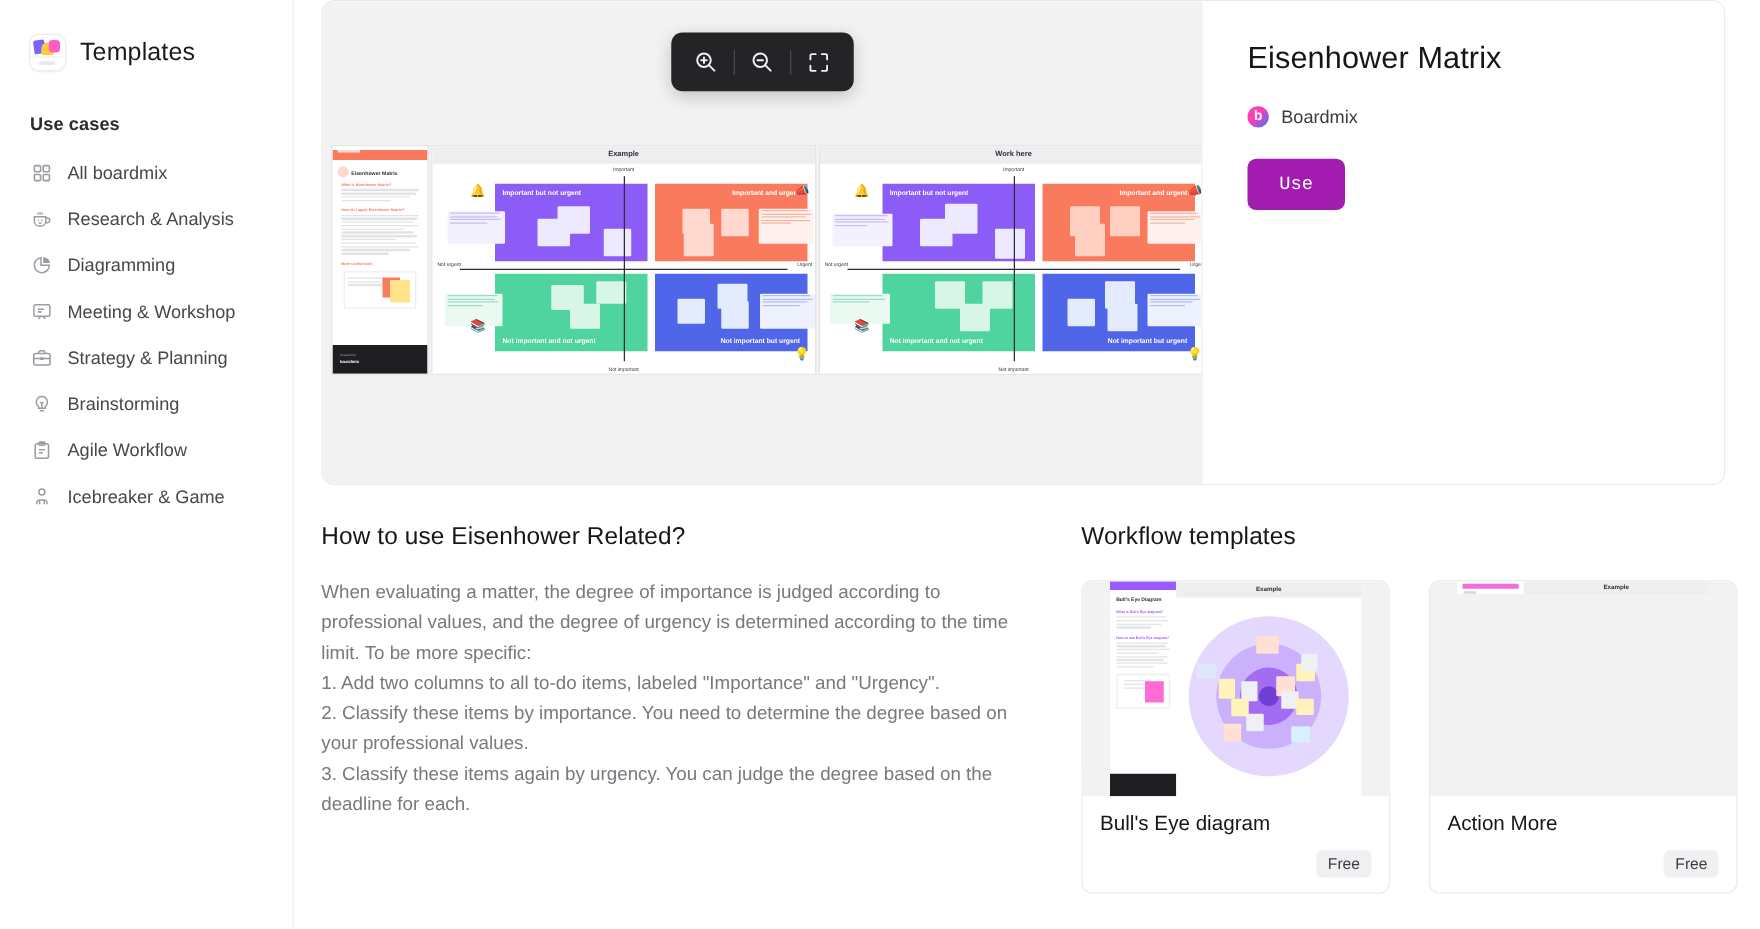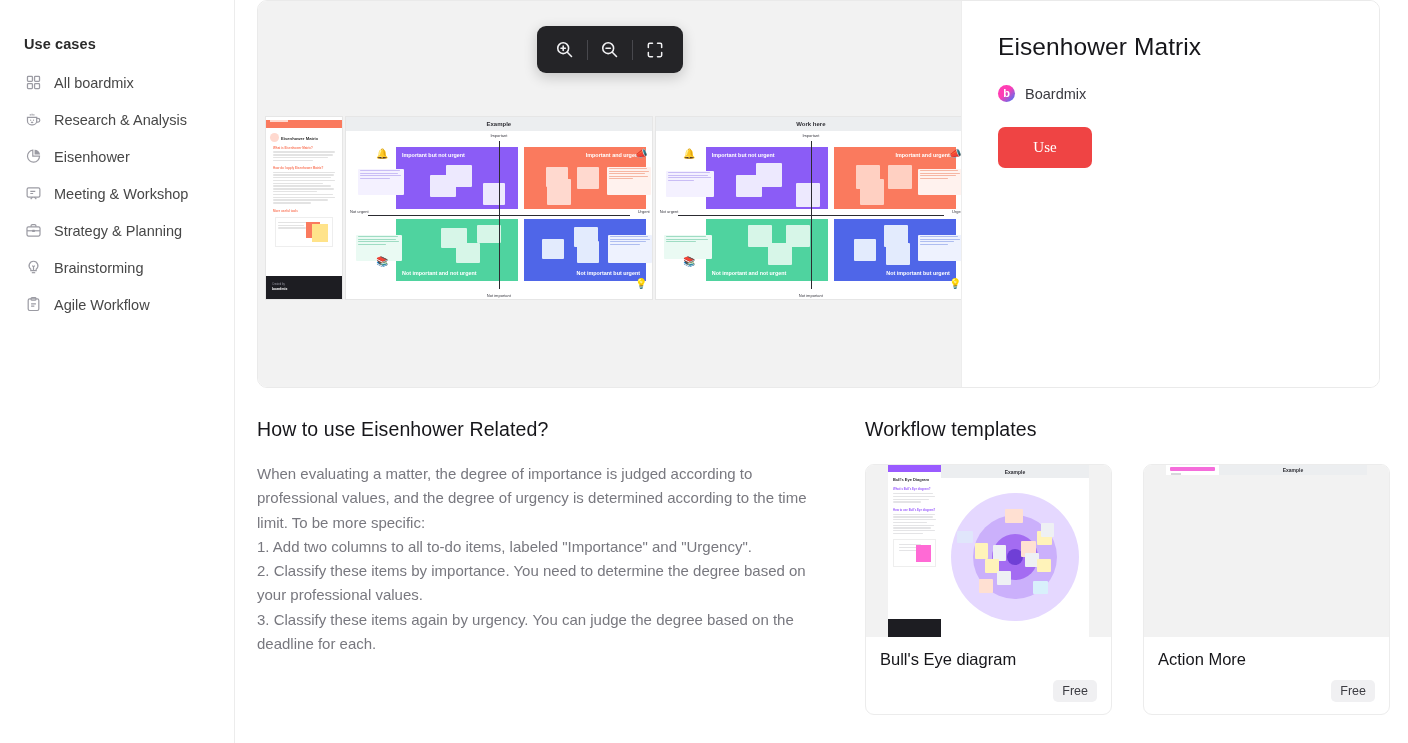--- a/index.html
+++ b/index.html
@@ -151,23 +151,23 @@
   .author { display: flex; align-items: center; gap: 10px; margin-top: 24px; }
   .bm-logo {
     width: 17px; height: 17px; border-radius: 50%;
     background: linear-gradient(135deg,#ff3db4 0%,#ff3db4 45%,#2f7bff 100%);
     display:flex; align-items:center; justify-content:center;
     font-size: 11px; font-weight: 700; color: #fff; line-height: 1;
     font-family: "Liberation Sans", sans-serif;
   }
   .author-name { font-size: 14.5px; color: #3a3a40; }
   .use-btn {
-    margin-top: 25px; width: 94px; height: 41px;
-    background: #ef4444; color: #fff; border: none; border-radius: 7px;
-    font-size: 15px; font-family: Liberation Serif, serif; cursor: pointer;
+    margin-top: 25px; width: 78px; height: 41px;
+    background: #a21caf; color: #fff; border: none; border-radius: 7px;
+    font-size: 15px; font-family: Liberation Mono, monospace; cursor: pointer;
     display: flex; align-items: center; justify-content: center;
   }
 
   
   .lower { display: flex; padding: 30px 28px 0 22px; gap: 48px; }
   .howto { width: 560px; flex: 0 0 560px; }
   .howto h2 { font-size: 19.5px; font-weight: 400; color: #16161a; letter-spacing:.1px; }
   .howto p {
     margin-top: 21px; font-size: 15px; line-height: 24.3px; color: #78787f;
   }
@@ -207,20 +207,30 @@
   .ap-doc .sub { height:1.5px; width:10px; background:#d7d7db; margin:2px 0 0 5px; }
   .ap-board { position:absolute; left:75px; right:22px; top:0; height:10px; background:#eceef0;
               display:flex; align-items:center; justify-content:center; font-size:5px; font-weight:700; color:#303036; }
 </style>
 </head>
 <body>
 
 <div class="app">
 
   <aside class="sidebar">
+    <div class="brand">
+      <div class="brand-logo">
+        <span class="sh sh1"></span>
+          <span class="sh sh2"></span>
+          <span class="sh sh3"></span>
+        <span class="base"></span>
+          <span class="line"></span>
+      </div>
+      <div class="brand-title">Templates</div>
+    </div>
 
     <div class="section-title">Use cases</div>
 
     <nav class="nav">
       <div class="nav-item">
         <span class="nav-icon">
             <svg viewBox="0 0 24 24" fill="none" stroke="currentColor" stroke-width="1.8">
               <rect x="3.5" y="3.5" width="7" height="7" rx="1.2"></rect>
               <rect x="13.5" y="3.5" width="7" height="7" rx="1.2"></rect>
               <rect x="3.5" y="13.5" width="7" height="7" rx="1.2"></rect>
@@ -242,21 +252,21 @@
           </span>
         <span>Research &amp; Analysis</span>
       </div>
       <div class="nav-item">
         <span class="nav-icon">
             <svg viewBox="0 0 24 24" fill="none" stroke="currentColor" stroke-width="1.7">
               <path d="M20.5 11.5A8.5 8.5 0 1 1 11 3v8.5z"></path>
               <path d="M13.5 2.6A8.6 8.6 0 0 1 21.4 9h-7.9z" fill="currentColor" stroke="none"></path>
             </svg>
           </span>
-        <span>Eisenhower</span>
+        <span>Diagramming</span>
       </div>
       <div class="nav-item">
         <span class="nav-icon">
             <svg viewBox="0 0 24 24" fill="none" stroke="currentColor" stroke-width="1.7">
               <rect x="3" y="4" width="18" height="13" rx="2"></rect>
               <path d="M7.5 9h7M7.5 12h4"></path>
               <path d="M8 20l2.6-3M16 20l-2.6-3"></path>
             </svg>
           </span>
         <span>Meeting &amp; Workshop</span>
@@ -284,20 +294,30 @@
       </div>
       <div class="nav-item">
         <span class="nav-icon">
             <svg viewBox="0 0 24 24" fill="none" stroke="currentColor" stroke-width="1.7">
               <rect x="4.5" y="4.2" width="15" height="16.3" rx="2"></rect>
               <rect x="8.6" y="2.4" width="6.8" height="3.6" rx="1.2"></rect>
               <path d="M8.6 11h6.8M8.6 14.4h4.6"></path>
             </svg>
           </span>
         <span>Agile Workflow</span>
+      </div>
+      <div class="nav-item">
+        <span class="nav-icon">
+            <svg viewBox="0 0 24 24" fill="none" stroke="currentColor" stroke-width="1.7">
+              <circle cx="12" cy="6.6" r="3.4"></circle>
+              <path d="M6.2 20.2v-1.4a3.4 3.4 0 0 1 3.4-3.4h4.8a3.4 3.4 0 0 1 3.4 3.4v1.4"></path>
+              <path d="M9.4 20.2v-4M14.6 20.2v-4"></path>
+            </svg>
+          </span>
+        <span>Icebreaker &amp; Game</span>
       </div>
     </nav>
   </aside>
 
   <section class="main">
 
 
     <div class="hero">
 
       <div class="preview">

